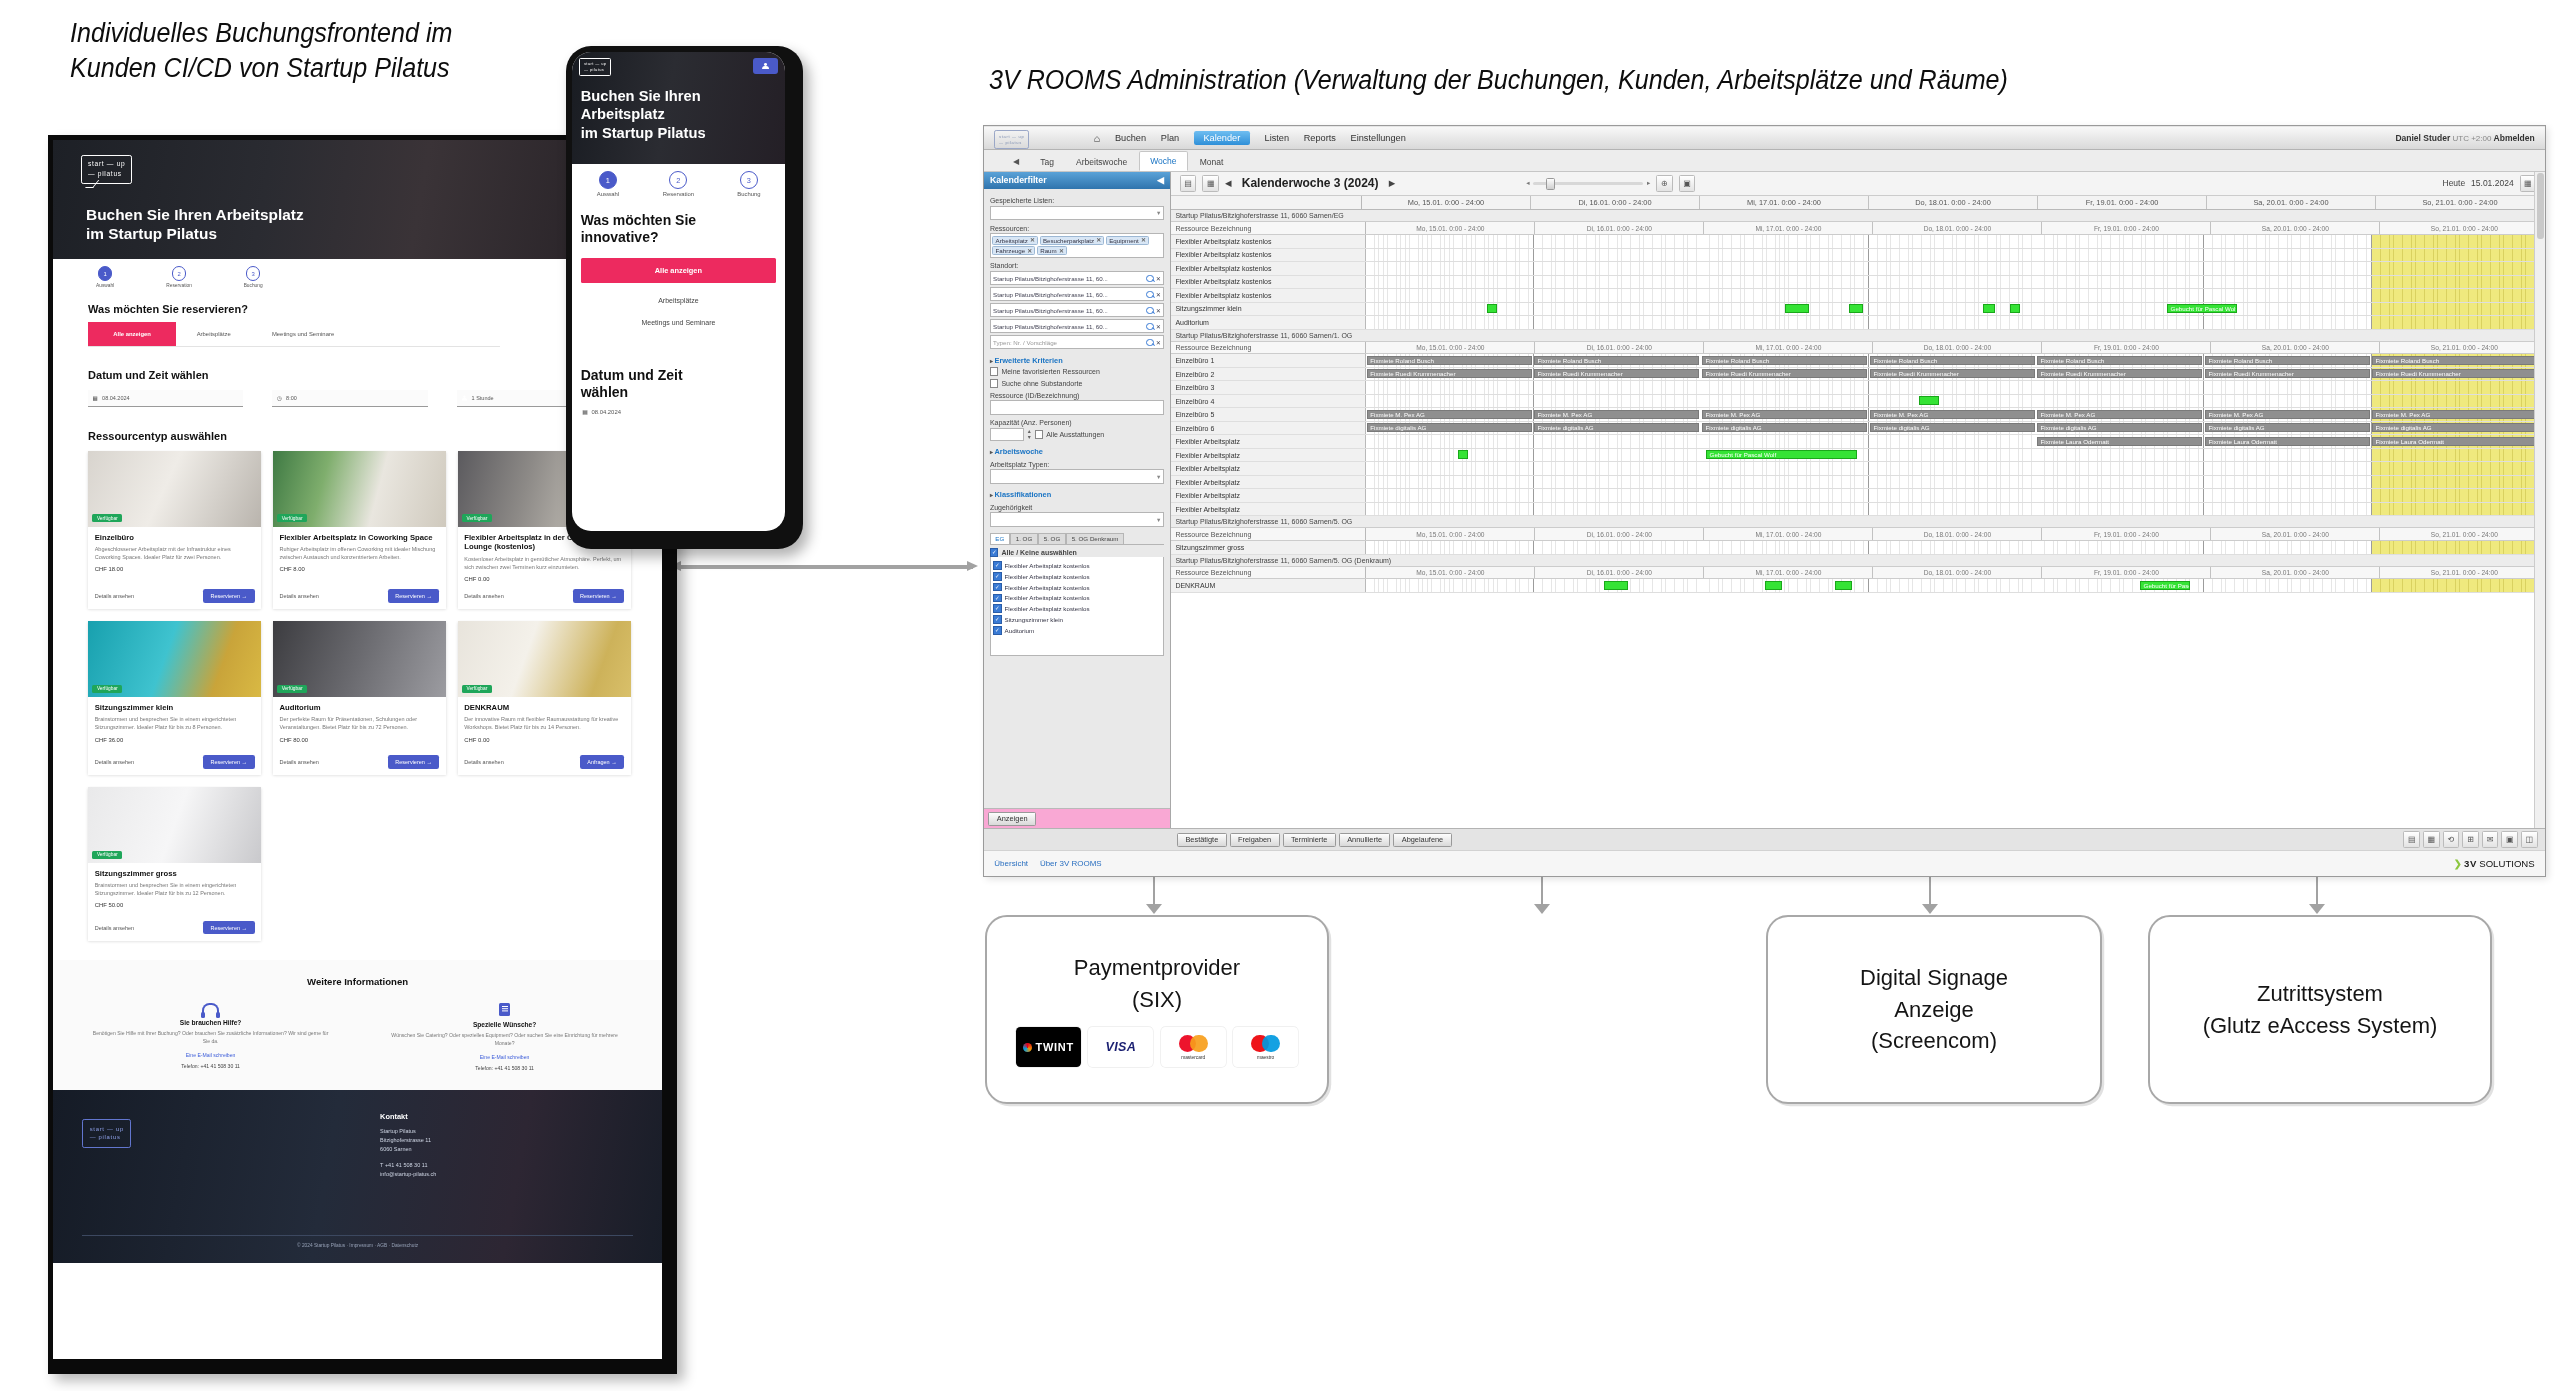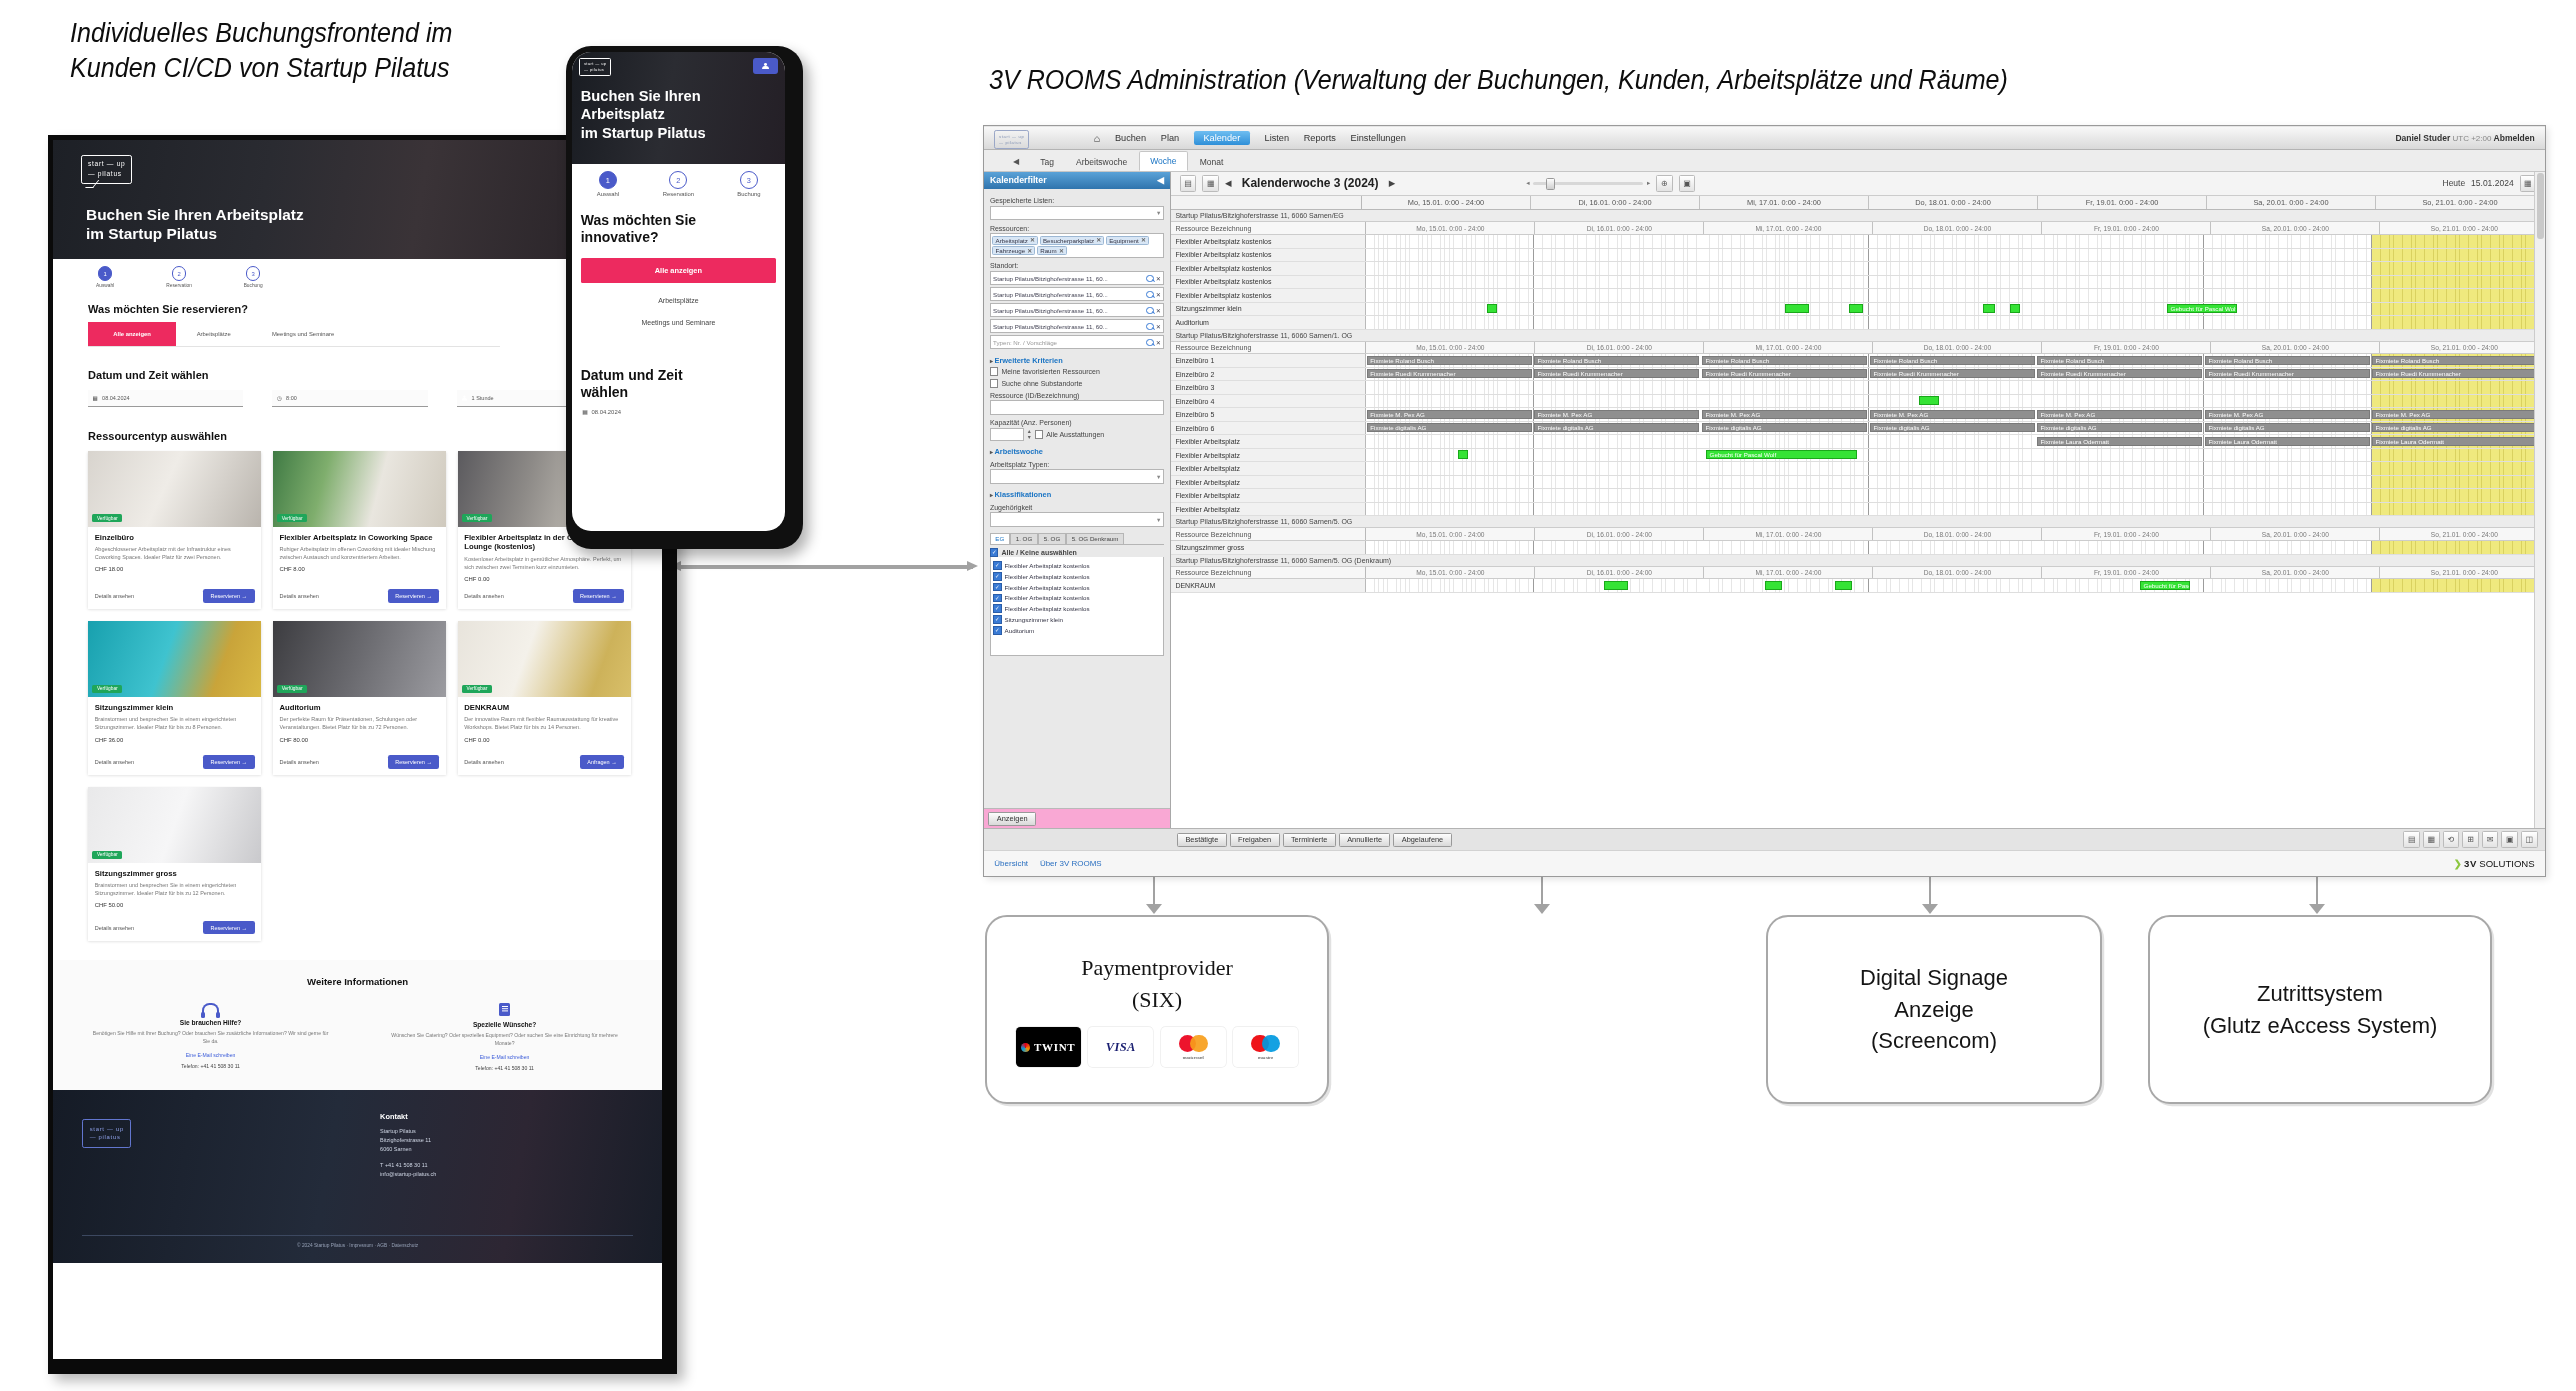--- a/index.html
+++ b/index.html
@@ -1036,21 +1036,21 @@
     <div class="aw-foot">
       <span id="af-links"><span class="af-link">Übersicht</span><span class="af-link">Über 3V ROOMS</span></span>
       <span class="brand">
         <span class="chev">❯</span>
         <b>3V</b>
         <span>SOLUTIONS</span>
       </span>
     </div>
   </div>
 
-  <div class="abs ibox" style="left:985px;width:340px;font-family:Liberation Serif, serif;">
+  <div class="abs ibox" style="left:985px;width:340px;">
     <div class="ibox-t">Paymentprovider
 (SIX)</div>
     <div class="paylogos" id="pay-logos">
         <div class="pay twint">
           <span class="twint-dot"></span>
           <span class="twint-txt">TWINT</span>
         </div>
         <div class="pay">
           <span class="visa-txt">VISA</span>
         </div>

